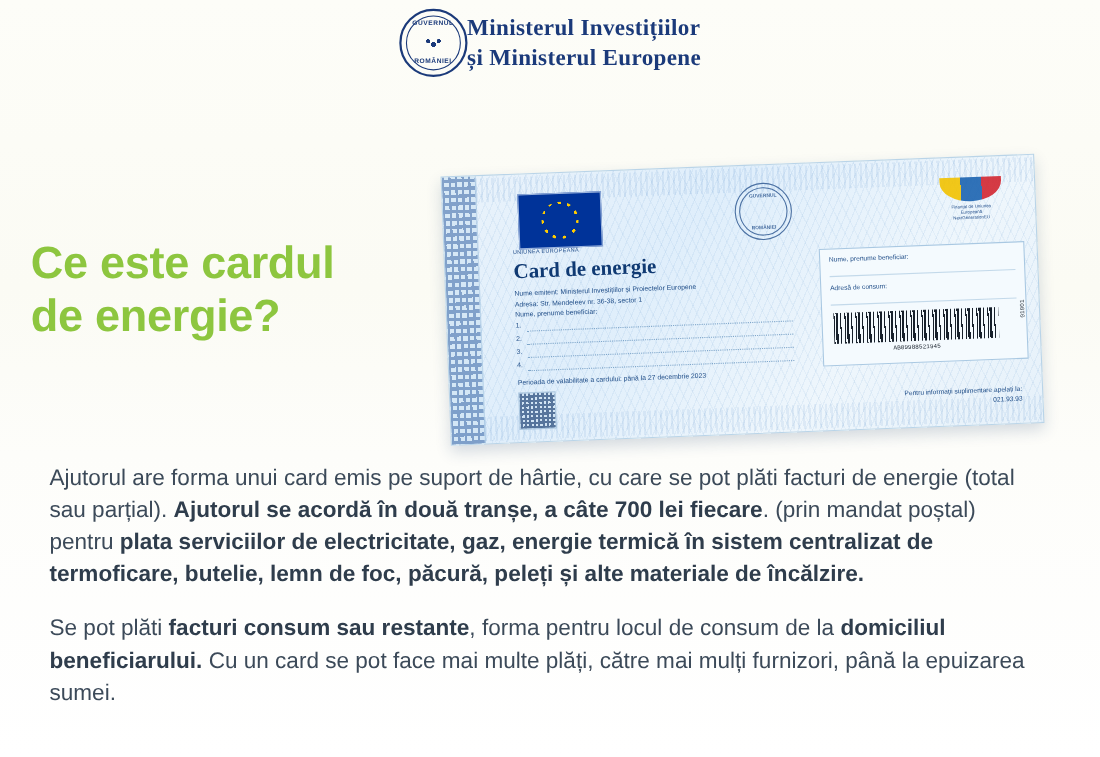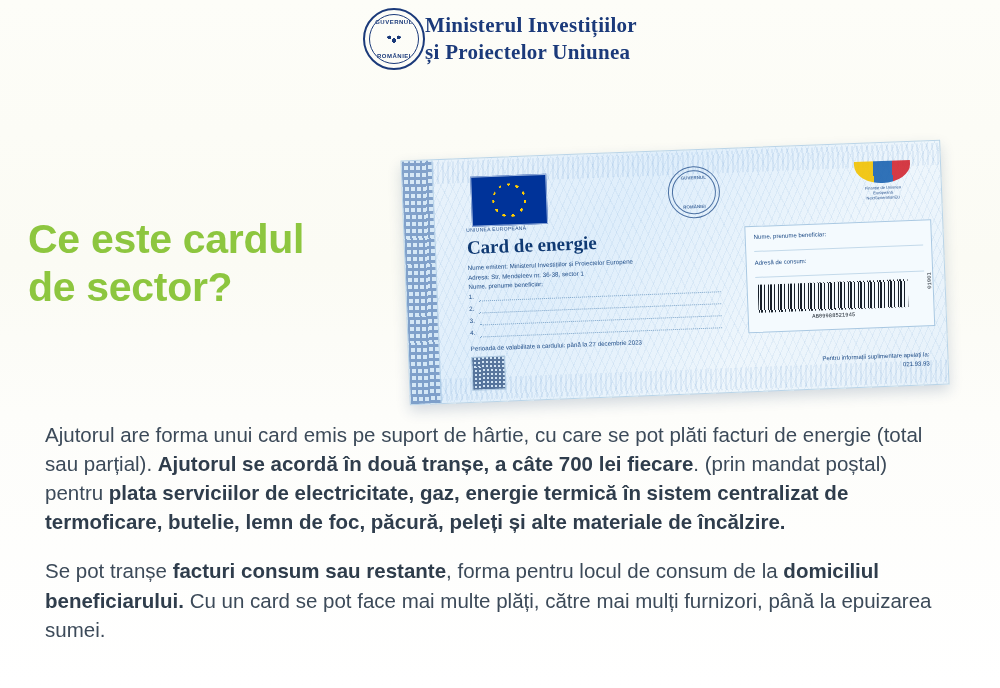--- a/index.html
+++ b/index.html
@@ -347,27 +347,27 @@
 <div class="page">
 
   <div class="header">
     <div class="gov-seal">
       <span class="seal-top">GUVERNUL</span>
       <span class="seal-mark"></span>
       <span class="seal-bottom">ROMÂNIEI</span>
     </div>
     <div class="ministry-name">
       <span class="line">Ministerul Investițiilor</span>
-      <span class="line">și Proiectelor Uniunea</span>
+      <span class="line">și Ministerul Europene</span>
     </div>
   </div>
 
   <div class="headline">
     <span class="line">Ce este cardul</span>
-    <span class="line">de sector?</span>
+    <span class="line">de energie?</span>
   </div>
 
   <div class="card-wrap">
     <div class="card">
       <div class="guilloche"></div>
       <div class="wave top"></div>
       <div class="wave bottom"></div>
 
       <div class="eu-flag">
         <span class="stars"></span>
@@ -420,17 +420,17 @@
         <span>021.93.93</span>
       </div>
     </div>
   </div>
 
   <div class="body-copy">
     <p>
       <span>Ajutorul are forma unui card emis pe suport de hârtie, cu care se pot plăti facturi de energie (total sau parțial). </span><b>Ajutorul se acordă în două tranșe, a câte 700 lei fiecare</b><span>. (prin mandat poștal) pentru </span><b>plata serviciilor de electricitate, gaz, energie termică în sistem centralizat de termoficare, butelie, lemn de foc, păcură, peleți și alte materiale de încălzire.</b>
     </p>
     <p>
-      <span>Se pot tranșe </span><b>facturi consum sau restante</b><span>, forma pentru locul de consum de la </span><b>domiciliul beneficiarului.</b><span> Cu un card se pot face mai multe plăți, către mai mulți furnizori, până la epuizarea sumei.</span>
+      <span>Se pot plăti </span><b>facturi consum sau restante</b><span>, forma pentru locul de consum de la </span><b>domiciliul beneficiarului.</b><span> Cu un card se pot face mai multe plăți, către mai mulți furnizori, până la epuizarea sumei.</span>
     </p>
   </div>
 
 </div>
 
 </body></html>

